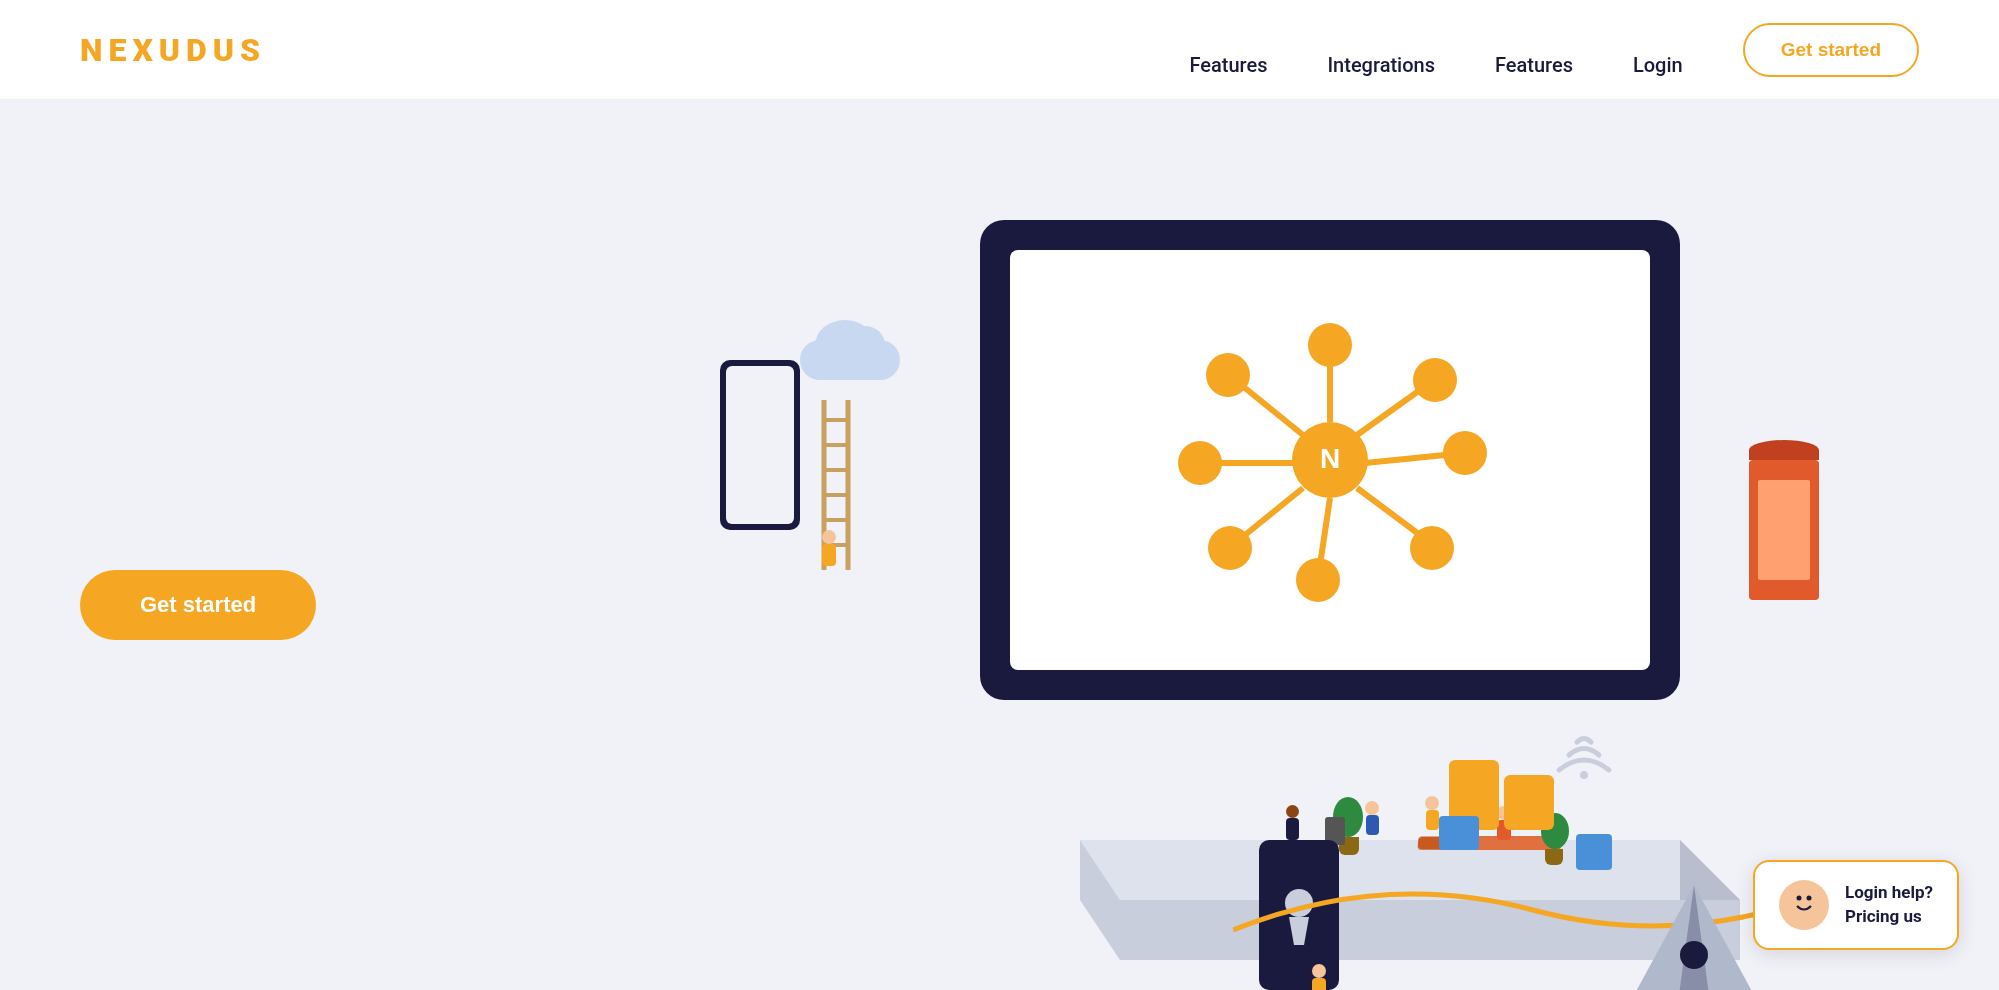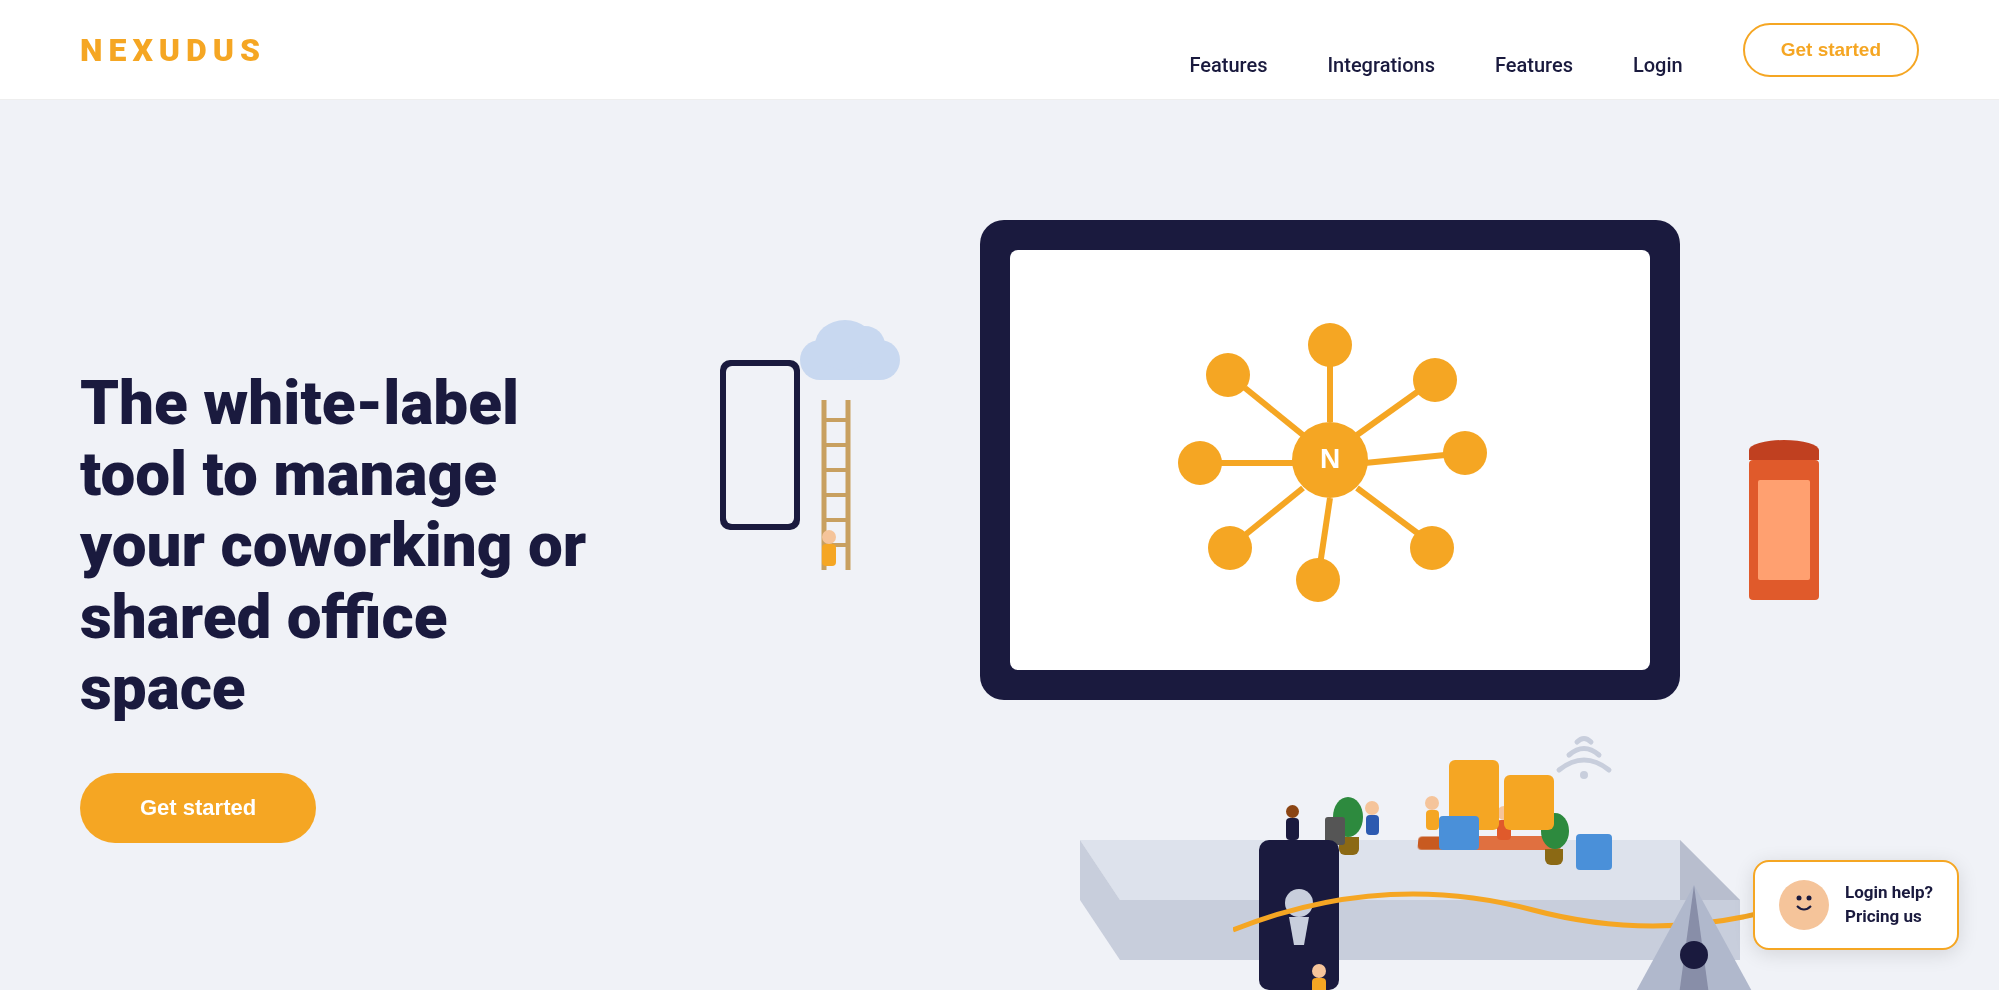--- a/index.html
+++ b/index.html
@@ -263,21 +263,20 @@
     <a class="nav-link">Features</a>
     <a class="nav-link">Integrations</a>
     <a class="nav-link">Features</a>
     <a class="nav-link">Login</a>
     <button class="nav-cta">Get started</button>
   </div>
 </nav>
 
 <section class="hero">
   <div class="hero-text">
-    <h1 class="hero-heading">The white-label tool to manage your coworking or shared office space</h1>
     <button class="hero-cta">Get started</button>
   </div>
 
   <div class="hero-illustration">
 
     <div class="deco-cloud cloud1"></div>
 
     <div class="laptop">
       <div class="laptop-body">
         <div class="laptop-screen">

